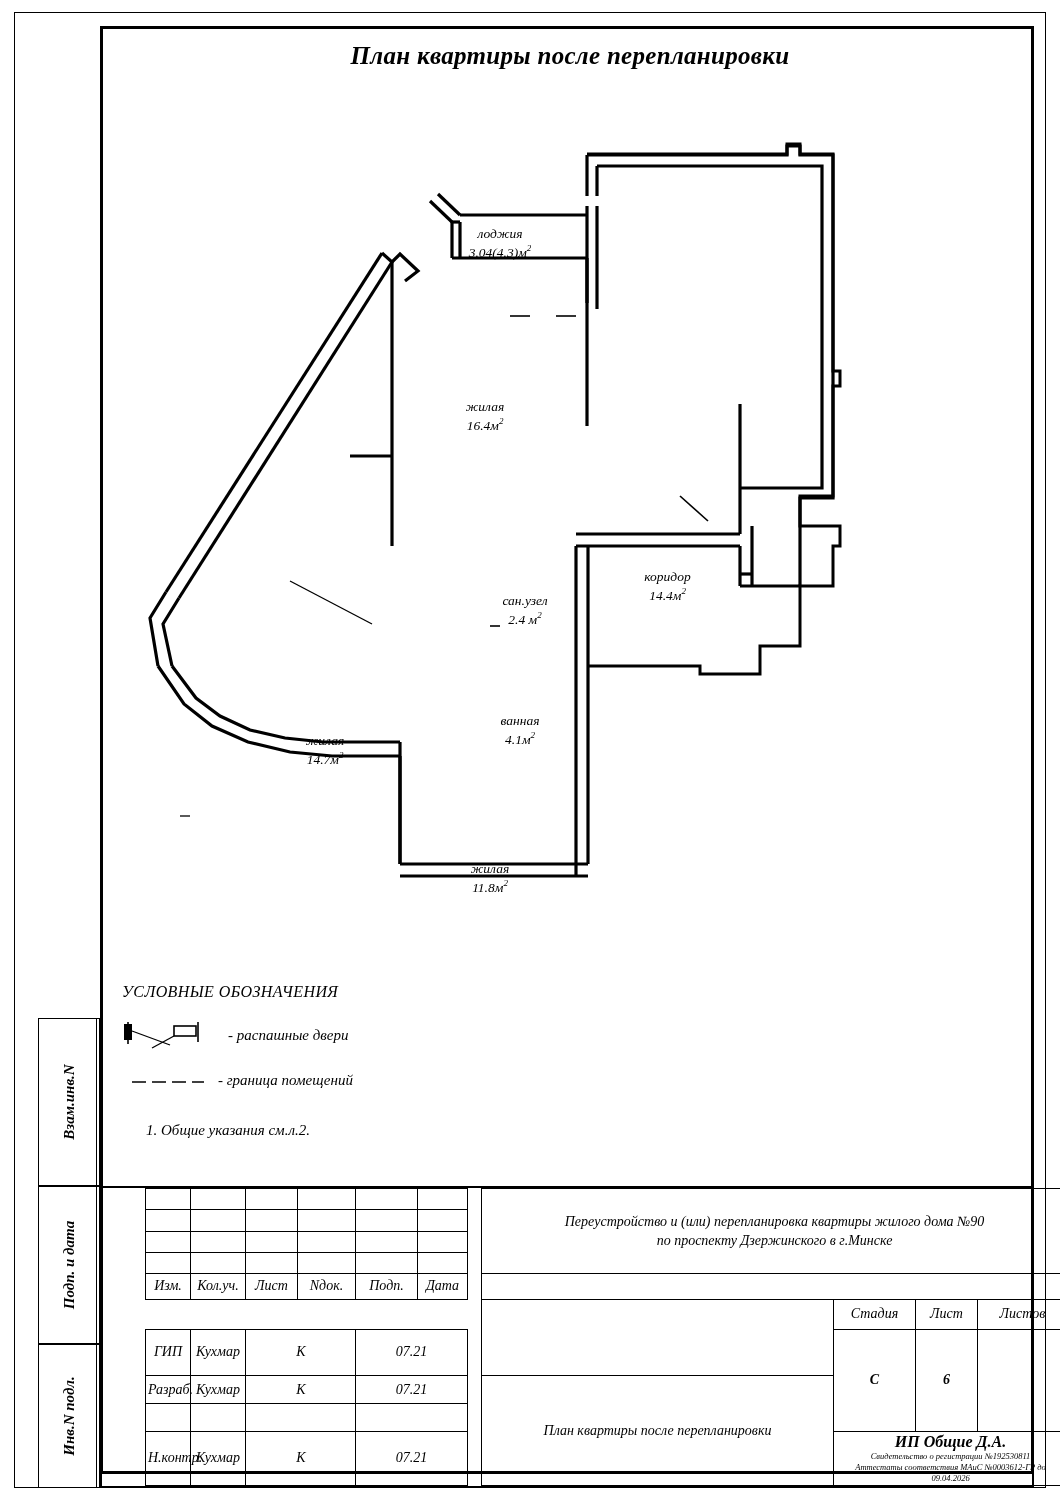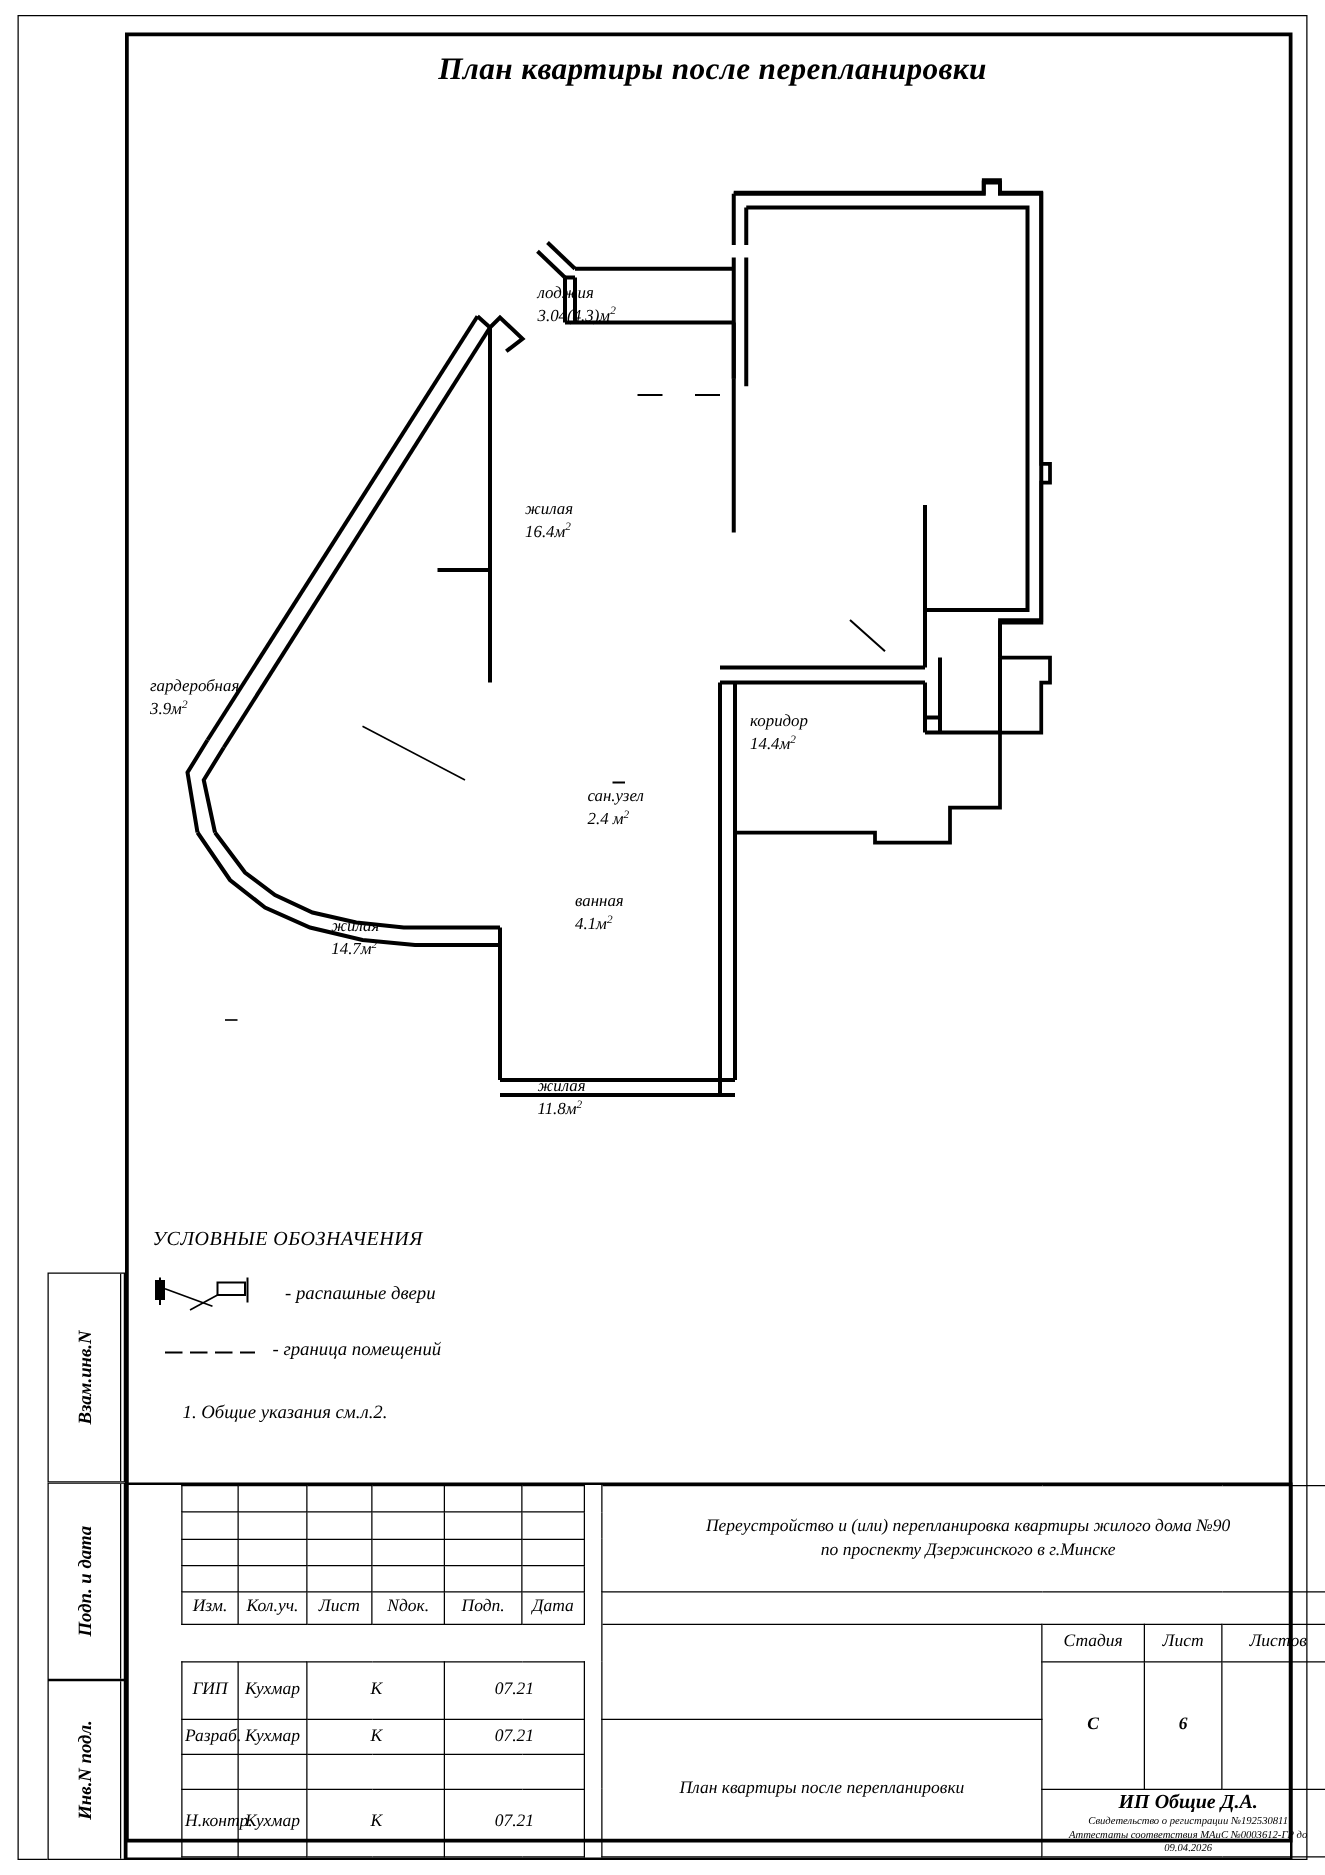--- a/index.html
+++ b/index.html
@@ -86,20 +86,21 @@
   
   #plan {
     position: absolute;
     left: 100px; top: 26px;
     width: 934px; height: 1160px;
   }
 
   
   .room-label {
     position: absolute;
+    text-align: center;
     font-family: "Liberation Serif", serif;
     font-style: italic;
     font-size: 13.5px;
     line-height: 1.32;
     color: #000;
     white-space: nowrap;
   }
   .room-label .area { display: block; }
   sup { font-size: 9px; vertical-align: super; }
 
@@ -270,31 +271,27 @@
     <span>лоджия</span>
     <span class="area"><span>3.04(4.3)м</span><sup>2</sup></span>
   </div>
 
 
   <div class="room-label" style="left:420px; top:398px; width:130px;">
     <span>жилая</span>
     <span class="area"><span>16.4м</span><sup>2</sup></span>
   </div>
 
-  <div class="room-label" style="left:120px; top:540px; width:180px; text-align:left;">
-    <span>гардеробная</span>
-    <span class="area"><span>3.9м</span><sup>2</sup></span>
-  </div>
 
   <div class="room-label" style="left:600px; top:568px; width:135px;">
     <span>коридор</span>
     <span class="area"><span>14.4м</span><sup>2</sup></span>
   </div>
 
-  <div class="room-label" style="left:470px; top:628px; width:110px;">
+  <div class="room-label" style="left:470px; top:592px; width:110px;">
     <span>сан.узел</span>
     <span class="area"><span>2.4 м</span><sup>2</sup></span>
   </div>
 
   <div class="room-label" style="left:460px; top:712px; width:120px;">
     <span>ванная</span>
     <span class="area"><span>4.1м</span><sup>2</sup></span>
   </div>
 
   <div class="room-label" style="left:265px; top:732px; width:120px;">

